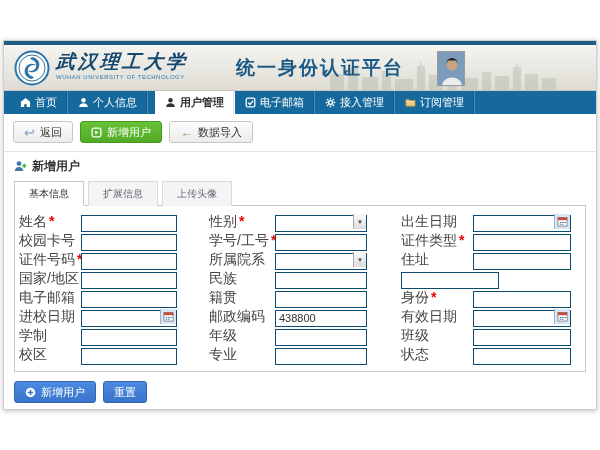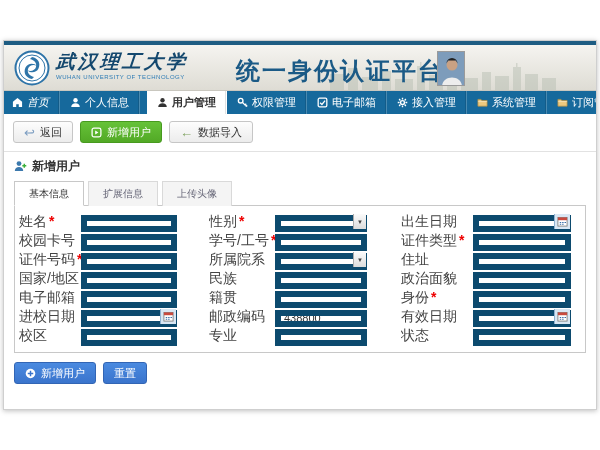--- a/index.html
+++ b/index.html
@@ -12,33 +12,33 @@
   .topstrip { height:4px; background:#1e5d83; }
   
   .hdr { position:relative; height:46px;
     background:linear-gradient(#f5f4f0, #dedcd4); border-bottom:1px solid #c9c7bf; overflow:hidden; }
   .skyline { position:absolute; right:38px; bottom:0; opacity:.5; }
   .logo { position:absolute; left:10px; top:5px; width:36px; height:36px; }
   .uni-block { position:absolute; left:52px; top:7px; }
   .uni-cn { font-family:"Liberation Serif", serif; font-weight:bold; font-style:italic;
     font-size:19px; letter-spacing:3px; color:#14486e; transform:skewX(-5deg); line-height:20px; }
   .uni-en { font-size:6px; color:#2e7cb5; letter-spacing:.5px; margin-top:2px; }
-  .plat-title { position:absolute; left:232px; top:10px; font-size:24px; font-weight:bold;
+  .plat-title { position:absolute; left:232px; top:10px; font-size:19px; font-weight:bold;
     color:#1b5a86; letter-spacing:2px; }
   .avatar { position:absolute; right:131px; top:6px; width:28px; height:35px;
     border:1px solid #9a9a9a; background:linear-gradient(#b9cee1,#6e8fae); overflow:hidden; }
   .hdr-links { position:absolute; right:8px; top:25px; display:flex; gap:12px;
     font-size:11px; color:#444; align-items:center; }
   .hdr-link { display:flex; align-items:center; gap:3px; cursor:pointer; white-space:nowrap; }
   
   .nav { display:flex; height:23px; background:#16699c; font-size:11px; color:#fff; }
   .nav-item { display:flex; align-items:center; gap:4px; padding:0 10px; cursor:pointer;
     border-right:1px solid rgba(255,255,255,.22); box-shadow:inset -1px 0 0 rgba(0,0,0,.12);
     white-space:nowrap; }
-  .nav-item:first-child { padding-left:8px;font-style:italic; }
+  .nav-item:first-child { padding-left:16px; }
   .nav-item.active { background:#fff; color:#333; font-weight:bold;margin-left:7px; }
   .nav-icon { display:inline-flex; }
   
   .toolbar { padding:7px 9px 8px; border-bottom:1px solid #e2e2e2; display:flex; gap:7px; }
   .btn { display:inline-flex; align-items:center; gap:5px; height:22px; padding:0 10px;
     font-size:11px; border-radius:3px; cursor:pointer; white-space:nowrap; }
   .btn-gray { background:linear-gradient(#fdfdfd,#ececec); border:1px solid #c6c6c6; color:#333; }
   .btn-green { background:linear-gradient(#66c238,#52a926); border:1px solid #479a1f; color:#fff; }
   .btn-blue { background:linear-gradient(#4a8ae0,#3a74cc); border:1px solid #3265b4; color:#fff; }
   .arrow-back { color:#7b9cc0; font-size:13px; line-height:1; }
@@ -54,21 +54,21 @@
     color:#333; position:relative; z-index:2; }
   
   .fieldbox { margin:0 10px; border:1px solid #c8c8c8; background:#fff; padding:7px 4px 6px 4px; }
   .form-row { display:flex; align-items:center; height:17px; margin-bottom:2px; }
   .f-label { font-size:14px; color:#444; white-space:nowrap; overflow:hidden; }
   .f-label .req { color:#e00; font-style:normal; font-weight:bold; margin-left:2px; }
   .c0l { width:62px; } .c0c { width:96px; margin-right:32px; }
   .c1l { width:66px; } .c1c { width:92px; margin-right:34px; }
   .c2l { width:72px; } .c2c { width:98px; }
   .ctrl { position:relative; height:17px; }
-  .ctrl input { width:100%; height:17px; border:6px solid #0c4a6e; font-size:11px;
+  .ctrl input { width:100%; height:17px; border:1px solid #0c4a6e; font-size:11px;
     padding:0 3px; font-family:inherit; color:#333; background:#fff; }
   .dd-btn { position:absolute; right:1px; top:1px; bottom:1px; width:13px;
     background:linear-gradient(#fbfbfb,#dcdcdc); border-left:1px solid #ababab;
     display:flex; align-items:center; justify-content:center; font-size:6px; color:#444; cursor:pointer; }
   .cal-btn { position:absolute; right:1px; top:1px; bottom:1px; width:16px;
     background:#d9e7f4; border-left:1px solid #8fb3d1; display:flex; align-items:center;
     justify-content:center; cursor:pointer; }
   
   .actions { display:flex; gap:7px; padding:9px 10px 8px; }
 </style>
@@ -144,54 +144,36 @@
             <svg width="11" height="11" viewBox="0 0 12 12">
               <circle cx="6" cy="3.5" r="2.4" fill="currentColor"></circle>
               <path d="M1.3 11c0-2.7 2-4.3 4.7-4.3s4.7 1.6 4.7 4.3z" fill="currentColor"></path>
             </svg>
           </span>
           <span class="nav-label">用户管理</span>
         </div>
         <div class="nav-item">
           <span class="nav-icon">
             <svg width="11" height="11" viewBox="0 0 12 12">
-              <circle cx="4" cy="4" r="2.5" fill="none" stroke="currentColor" stroke-width="1.5"></circle>
-              <path d="M5.8 5.8l4.7 4.7M8.7 8.7l1.4-1.3M10.2 10.2l1-1" stroke="currentColor" stroke-width="1.4" fill="none"></path>
-            </svg>
-          </span>
-          <span class="nav-label">权限管理</span>
-        </div>
-        <div class="nav-item">
-          <span class="nav-icon">
-            <svg width="11" height="11" viewBox="0 0 12 12">
               <rect x="1.3" y="1.3" width="9.4" height="9.4" rx="1.5" fill="none" stroke="currentColor" stroke-width="1.4"></rect>
               <path d="M3.4 6.2l2 2 3.4-4.2" stroke="currentColor" stroke-width="1.4" fill="none"></path>
             </svg>
           </span>
           <span class="nav-label">电子邮箱</span>
         </div>
         <div class="nav-item">
           <span class="nav-icon">
             <svg width="11" height="11" viewBox="0 0 12 12">
               <g stroke="currentColor" stroke-width="1.5" fill="none">
                 <circle cx="6" cy="6" r="2.1"></circle>
                 <path d="M6 .8v2M6 9.2v2M.8 6h2M9.2 6h2M2.3 2.3l1.4 1.4M8.3 8.3l1.4 1.4M9.7 2.3L8.3 3.7M3.7 8.3L2.3 9.7"></path>
               </g>
             </svg>
           </span>
           <span class="nav-label">接入管理</span>
-        </div>
-        <div class="nav-item">
-          <span class="nav-icon">
-            <svg width="11" height="11" viewBox="0 0 12 12">
-              <path d="M1 2.6h3.3l1 1.2H11V10H1z" fill="#ecc97f" stroke="#b08f46" stroke-width="0.8"></path>
-              <path d="M1 5h10" stroke="#fff" stroke-width="0.7" opacity="0.6"></path>
-            </svg>
-          </span>
-          <span class="nav-label">系统管理</span>
         </div>
         <div class="nav-item">
           <span class="nav-icon">
             <svg width="11" height="11" viewBox="0 0 12 12">
               <path d="M1 2.6h3.3l1 1.2H11V10H1z" fill="#ecc97f" stroke="#b08f46" stroke-width="0.8"></path>
               <path d="M1 5h10" stroke="#fff" stroke-width="0.7" opacity="0.6"></path>
             </svg>
           </span>
           <span class="nav-label">订阅管理</span>
         </div>
@@ -258,21 +240,20 @@
           <span class="f-label c1l">所属院系</span>
           <div class="ctrl c1c"><input class="txt" type="text" style=""><span class="dd-btn">▼</span></div>
           <span class="f-label c2l">住址</span>
           <div class="ctrl c2c"><input class="txt" type="text" style=""></div>
         </div>
         <div class="form-row">
           <span class="f-label c0l">国家/地区</span>
           <div class="ctrl c0c"><input class="txt" type="text" style=""></div>
           <span class="f-label c1l">民族</span>
           <div class="ctrl c1c"><input class="txt" type="text" style=""></div>
-          <span class="f-label c2l">政治面貌</span>
           <div class="ctrl c2c"><input class="txt" type="text" style=""></div>
         </div>
         <div class="form-row">
           <span class="f-label c0l">电子邮箱</span>
           <div class="ctrl c0c"><input class="txt" type="text" style=""></div>
           <span class="f-label c1l">籍贯</span>
           <div class="ctrl c1c"><input class="txt" type="text" style=""></div>
           <span class="f-label c2l">身份<i class="req">*</i></span>
           <div class="ctrl c2c"><input class="txt" type="text" style=""></div>
         </div>
@@ -290,20 +271,28 @@
           <span class="f-label c2l">有效日期</span>
           <div class="ctrl c2c"><input class="txt" type="text" style=""><span class="cal-btn">
               <svg width="11" height="11" viewBox="0 0 12 12">
                 <rect x="1" y="1.6" width="10" height="9.4" fill="#fff" stroke="#777" stroke-width="0.9"></rect>
                 <rect x="1" y="1.6" width="10" height="3" fill="#c94a3f"></rect>
                 <path d="M3 7h1.6M5.6 7h1.6M8.2 7h1.6M3 9h1.6M5.6 9h1.6" stroke="#3a6ea8" stroke-width="1.1"></path>
               </svg>
             </span></div>
         </div>
         <div class="form-row">
+          <span class="f-label c0l">学制</span>
+          <div class="ctrl c0c"><input class="txt" type="text" style=""></div>
+          <span class="f-label c1l">年级</span>
+          <div class="ctrl c1c"><input class="txt" type="text" style=""></div>
+          <span class="f-label c2l">班级</span>
+          <div class="ctrl c2c"><input class="txt" type="text" style=""></div>
+        </div>
+        <div class="form-row">
           <span class="f-label c0l">校区</span>
           <div class="ctrl c0c"><input class="txt" type="text" style=""></div>
           <span class="f-label c1l">专业</span>
           <div class="ctrl c1c"><input class="txt" type="text" style=""></div>
           <span class="f-label c2l">状态</span>
           <div class="ctrl c2c"><input class="txt" type="text" style=""></div>
         </div>
       </div>
 
     <div class="actions">

